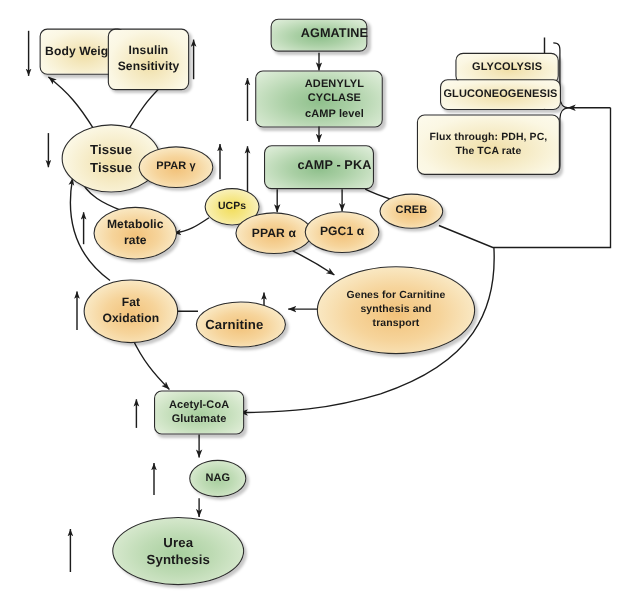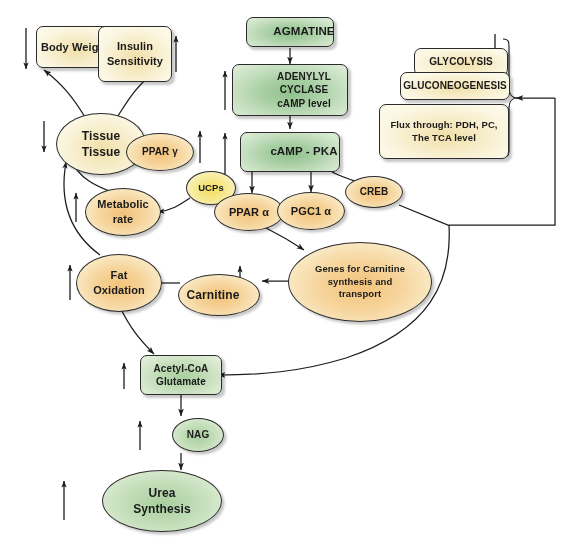--- a/index.html
+++ b/index.html
@@ -128,21 +128,21 @@
   <div class="node rect cream" style="left:414px;top:32px;width:94px;height:28px;margin-top:16px;">
     <span class="line t10 bold">GLYCOLYSIS</span>
   </div>
 
   <div class="node rect cream" style="left:400px;top:72px;width:110px;height:28px;">
     <span class="line t10 bold">GLUCONEOGENESIS</span>
   </div>
 
   <div class="node rect cream" style="left:379px;top:104px;width:130px;height:55px;">
     <span class="line t95 bold">Flux through: PDH, PC,</span>
-    <span class="line t95 bold">The TCA level</span>
+    <span class="line t95 bold">The TCA rate</span>
   </div>
 
   <div class="node ell cream" style="left:56px;top:113px;width:90px;height:62px;">
     <span class="line t12 bold">Tissue</span>
     <span class="line t12 bold">Tissue</span>
   </div>
 
   <div class="node ell gold" style="left:126px;top:133px;width:68px;height:38px;">
     <span class="line t10 bold">PPAR γ</span>
   </div>

